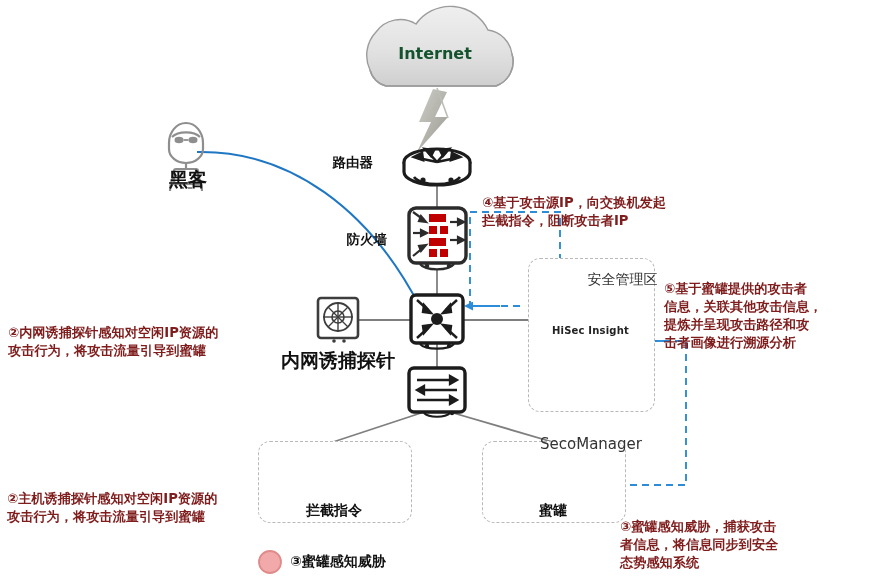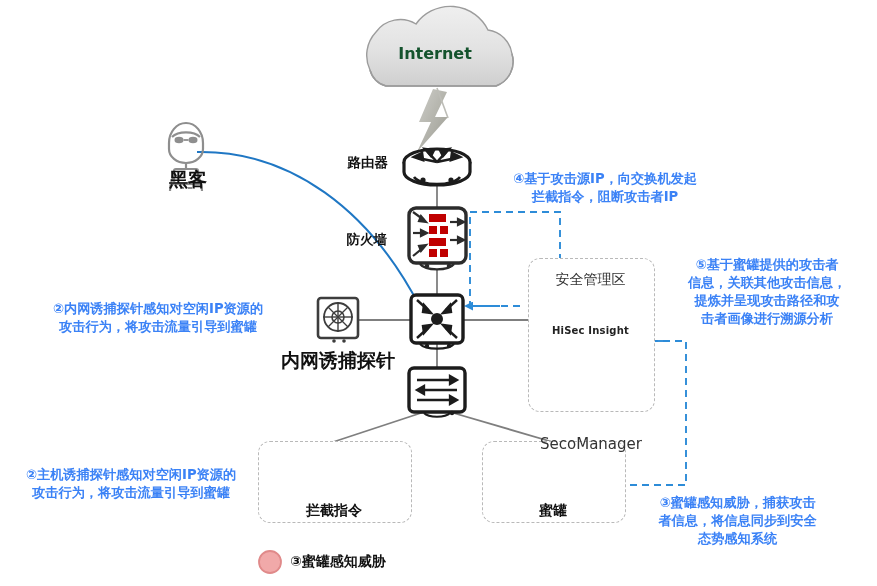--- a/index.html
+++ b/index.html
@@ -1,24 +1,24 @@
 <!DOCTYPE html>
 <html><head>
 <meta charset="utf-8">
 <style>
   html,body{margin:0;padding:0;background:#ffffff;}
   body{width:877px;height:586px;position:relative;overflow:hidden;
        font-family:"DejaVu Sans","Liberation Sans",sans-serif;}
   .stage{position:absolute;left:0;top:0;width:877px;height:586px;}
   .abs{position:absolute;}
-  .note{color:#3b82f6;font-weight:bold;font-size:13.2px;line-height:18px;
-        text-align:center;white-space:pre-line;letter-spacing:0px;}
+  .note{color:#7f1d1d;font-weight:bold;font-size:13.2px;line-height:18px;
+        text-align:left;white-space:pre-line;letter-spacing:0px;margin-top:24px;}
   .lbl{color:#111;font-weight:bold;font-size:19px;line-height:16px;text-align:center;}
   .lbl-lt{color:#111;font-weight:bold;font-size:13.5px;line-height:16px;text-align:right;}
-  .zone-title{color:#333;font-size:14px;text-align:center;font-weight:normal;}
+  .zone-title{color:#333;font-size:14px;text-align:center;font-weight:normal;margin-left:32px;}
   .seco-txt{color:#333;font-size:15px;text-align:center;margin-top:44px;}
   .hisec-txt{color:#222;font-size:10px;text-align:center;font-weight:bold;letter-spacing:.2px;}
   .dashbox{border:1.4px dashed #b9b9b9;border-radius:12px;background:#fff;}
   svg{overflow:visible;}
 </style>
 </head>
 <body>
 
 <div class="stage">
 
@@ -244,21 +244,21 @@
 
     <circle cx="270" cy="562" r="11" fill="#f1a9a9" stroke="#e08a8a" stroke-width="1.8"></circle>
   </svg>
 
   <div class="abs dashbox" style="left:528px;top:258px;width:125px;height:152px;"></div>
   <div class="abs dashbox" style="left:258px;top:441px;width:152px;height:80px;"></div>
   <div class="abs dashbox" style="left:482px;top:441px;width:142px;height:80px;"></div>
 
   <div class="abs lbl" style="left:380px;top:46px;width:110px;color:#14532d;font-size:16px;font-weight:bold;">Internet</div>
 
-  <div class="abs lbl-lt" style="left:326px;top:154px;width:62px;">路由器</div>
+  <div class="abs lbl-lt" style="left:311px;top:154px;width:62px;">路由器</div>
 
   <div class="abs lbl-lt" style="left:325px;top:231px;width:62px;">防火墙</div>
 
   <div class="abs lbl" style="left:168px;top:171px;width:40px;">黑客</div>
 
   <div class="abs lbl" style="left:272px;top:352px;width:132px;">内网诱捕探针</div>
 
   <div class="abs zone-title" style="left:528px;top:271px;width:125px;">安全管理区</div>
 
   <div class="abs hisec-txt" style="left:524px;top:325px;width:133px;">HiSec Insight</div>
@@ -268,21 +268,21 @@
   <div class="abs lbl" style="left:258px;top:502px;width:152px;font-size:14px;">拦截指令</div>
 
   <div class="abs lbl" style="left:482px;top:502px;width:142px;font-size:14px;">蜜罐</div>
 
   <div class="abs lbl" style="left:290px;top:553px;width:120px;text-align:left;font-size:14px;">③蜜罐感知威胁</div>
 
 
   <div class="abs note" style="left:8px;top:300px;width:300px;">②内网诱捕探针感知对空闲IP资源的
 攻击行为，将攻击流量引导到蜜罐</div>
 
-  <div class="abs note" style="left:0px;top:466px;width:262px;">②主机诱捕探针感知对空闲IP资源的
+  <div class="abs note" style="left:0px;top:466px;width:262px;padding-left:7px;">②主机诱捕探针感知对空闲IP资源的
 攻击行为，将攻击流量引导到蜜罐</div>
 
   <div class="abs note" style="left:620px;top:494px;width:235px;">③蜜罐感知威胁，捕获攻击
 者信息，将信息同步到安全
 态势感知系统</div>
 
   <div class="abs note" style="left:482px;top:170px;width:246px;">④基于攻击源IP，向交换机发起
 拦截指令，阻断攻击者IP</div>
 
   <div class="abs note" style="left:664px;top:256px;width:206px;">⑤基于蜜罐提供的攻击者

